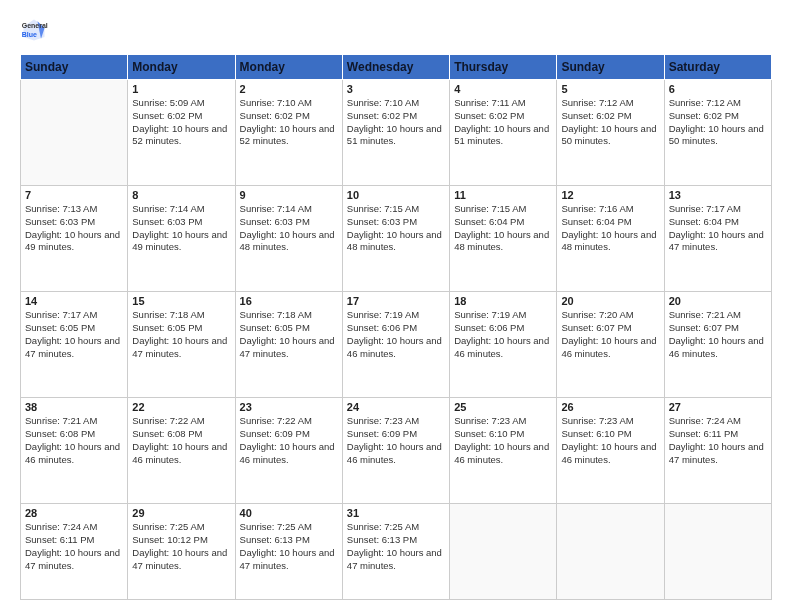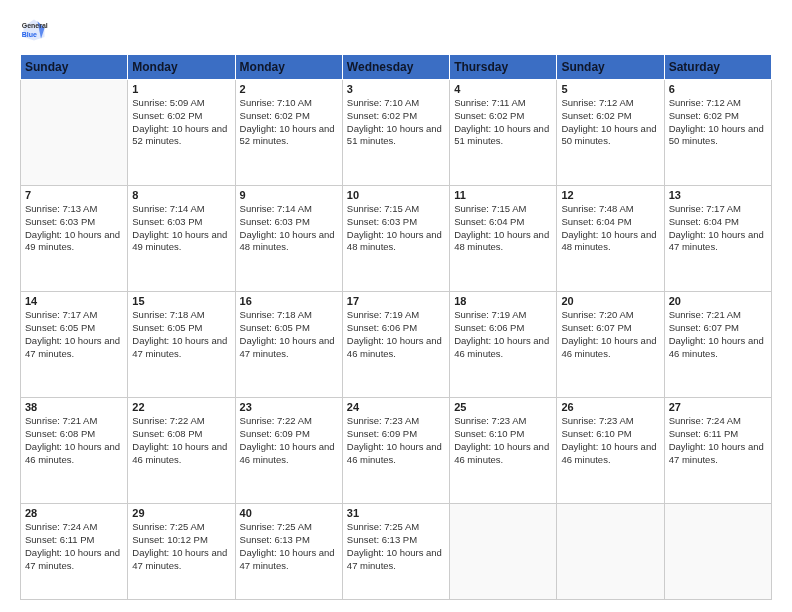--- a/index.html
+++ b/index.html
@@ -209,21 +209,21 @@
         <div class="day-number">11</div>
         <div class="day-info">
           <div>Sunrise: 7:15 AM</div>
           <div>Sunset: 6:04 PM</div>
           <div>Daylight: 10 hours and 48 minutes.</div>
         </div>
       </td>
           <td>
         <div class="day-number">12</div>
         <div class="day-info">
-          <div>Sunrise: 7:48 AM</div>
+          <div>Sunrise: 7:16 AM</div>
           <div>Sunset: 6:04 PM</div>
           <div>Daylight: 10 hours and 48 minutes.</div>
         </div>
       </td>
           <td>
         <div class="day-number">13</div>
         <div class="day-info">
           <div>Sunrise: 7:17 AM</div>
           <div>Sunset: 6:04 PM</div>
           <div>Daylight: 10 hours and 47 minutes.</div>

